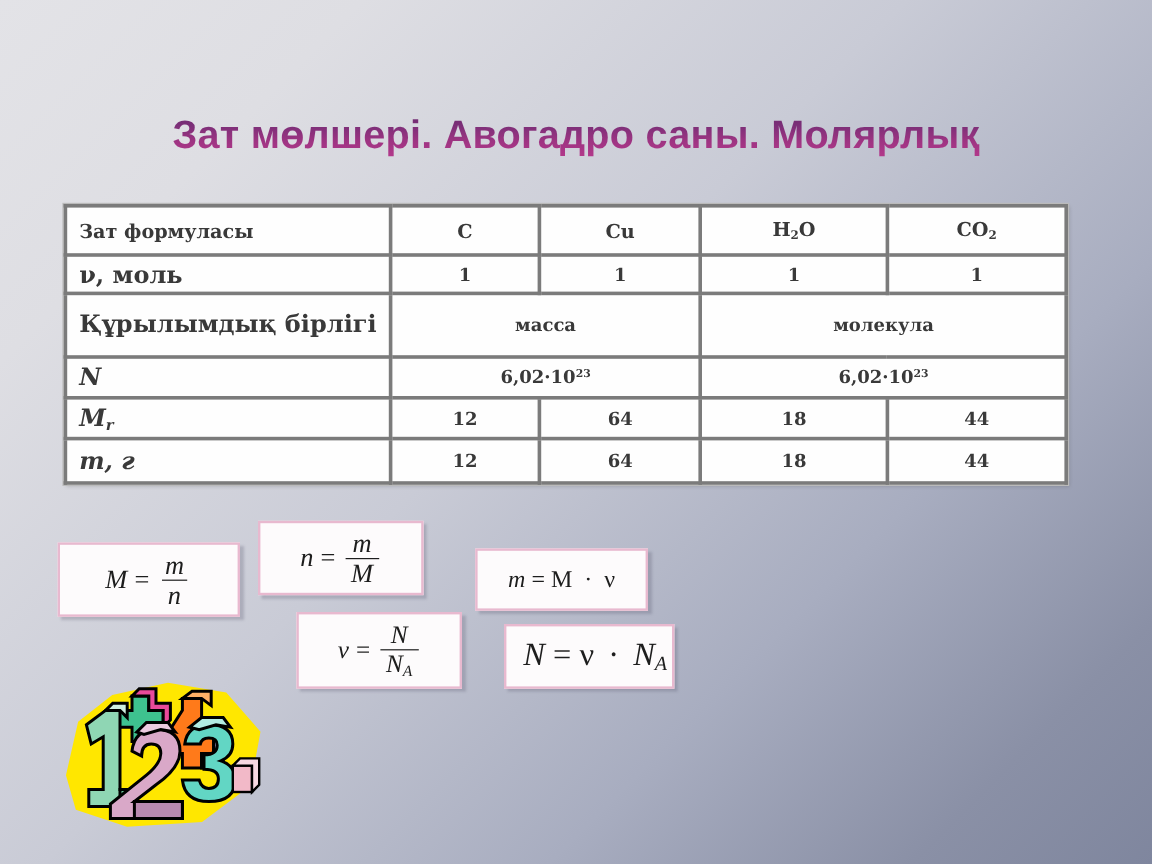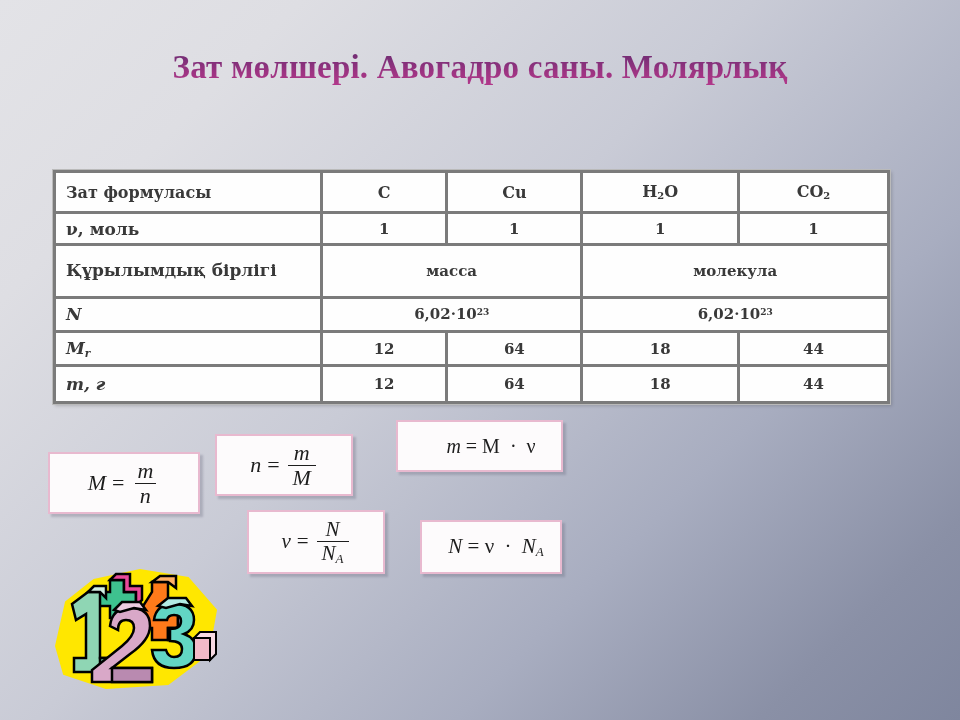--- a/index.html
+++ b/index.html
@@ -9,26 +9,27 @@
     background:linear-gradient(135deg,#e3e3e7 0%,#dedee3 18%,#c9cbd6 45%,#a8adc0 70%,#8a90a6 88%,#7f869e 100%);
     position:relative;
   }
 
   
   #title-block{
     position:absolute;left:80px;top:48px;width:800px;
     text-align:center;line-height:1.18;
   }
   #title-block .tline{
-    font-family:Liberation Serif, serif;
+    font-family:Liberation Sans, sans-serif;
     font-weight:bold;font-size:33px;letter-spacing:.2px;
     background:linear-gradient(180deg,#6b2a6e 0%,#7c2f78 30%,#9d3482 62%,#b5398c 100%);
     -webkit-background-clip:text;background-clip:text;
     color:#93307e;-webkit-text-fill-color:transparent;
     display:block;
+    margin-top:45px;
   }
   @supports not (background-clip:text){ #title-block .tline{color:#93307e;} }
 
   
   #data-table{
     position:absolute;left:53px;top:170px;width:837px;height:234px;
     background:#fdfdfd;
     box-shadow:0 0 0 1px #b9b9bd, 2px 2px 3px rgba(60,60,70,.25);
     filter:grayscale(100%) contrast(102%);
   }
@@ -38,21 +39,21 @@
     color:#3a3a3c;
   }
   #data-table td{
     border:3px solid #3b82f6;
     padding:0 10px;
     font-size:15px;
     background:#fcfcfc;
     white-space:nowrap;
   }
   #data-table td.lab{
-    text-align:left;font-weight:bold;font-size:17px;width:244px;
+    text-align:left;font-weight:bold;font-size:20px;width:244px;
   }
   #data-table td.lab.ital{font-style:italic;font-weight:bold;}
   #data-table td.val{text-align:center;font-weight:bold;}
   #data-table tr.h td{font-size:16px;}
   .r1{height:36px}.r2{height:28px}.r3{height:46px}
   .r4{height:30px}.r5{height:30px}.r6{height:30px}.r7{height:32px}
   sub{font-size:.62em;vertical-align:-.25em;}
   sup{font-size:.6em;vertical-align:.5em;}
   .twoline{white-space:normal;line-height:1.15;}
 
@@ -70,26 +71,26 @@
   .frac .num{padding:0 5px 1px;}
   .frac .den{padding:1px 5px 0;border-top:1.6px solid #1d1d1d;}
   .it{font-style:italic;}
   .eq{margin:0 6px;}
   .dot{margin:0 5px;}
 
   #formula-1{left:48px;top:452px;width:148px;height:58px;}
   #formula-1 .body{font-size:22px;display:flex;align-items:center;}
   #formula-2{left:215px;top:434px;width:134px;height:58px;}
   #formula-2 .body{font-size:22px;display:flex;align-items:center;}
-  #formula-3{left:396px;top:420px;width:140px;height:48px;padding-left:23px;}
+  #formula-3{left:396px;top:457px;width:140px;height:48px;}
   #formula-3 .body{font-size:20px;}
   #formula-4{left:247px;top:510px;width:134px;height:60px;}
   #formula-4 .body{font-size:21px;display:flex;align-items:center;}
   #formula-5{left:420px;top:520px;width:138px;height:50px;}
-  #formula-5 .body{font-size:21px;margin-left:10px;}
+  #formula-5 .body{font-size:27px;margin-left:10px;}
 
   
   #numbers-clipart{position:absolute;left:48px;top:558px;width:175px;height:135px;}
   #numbers-clipart svg{display:block;}
 </style>
 </head>
 <body>
 
 <div id="title-block">
   <span class="tline">Зат мөлшері. Авогадро саны. Молярлық</span>

